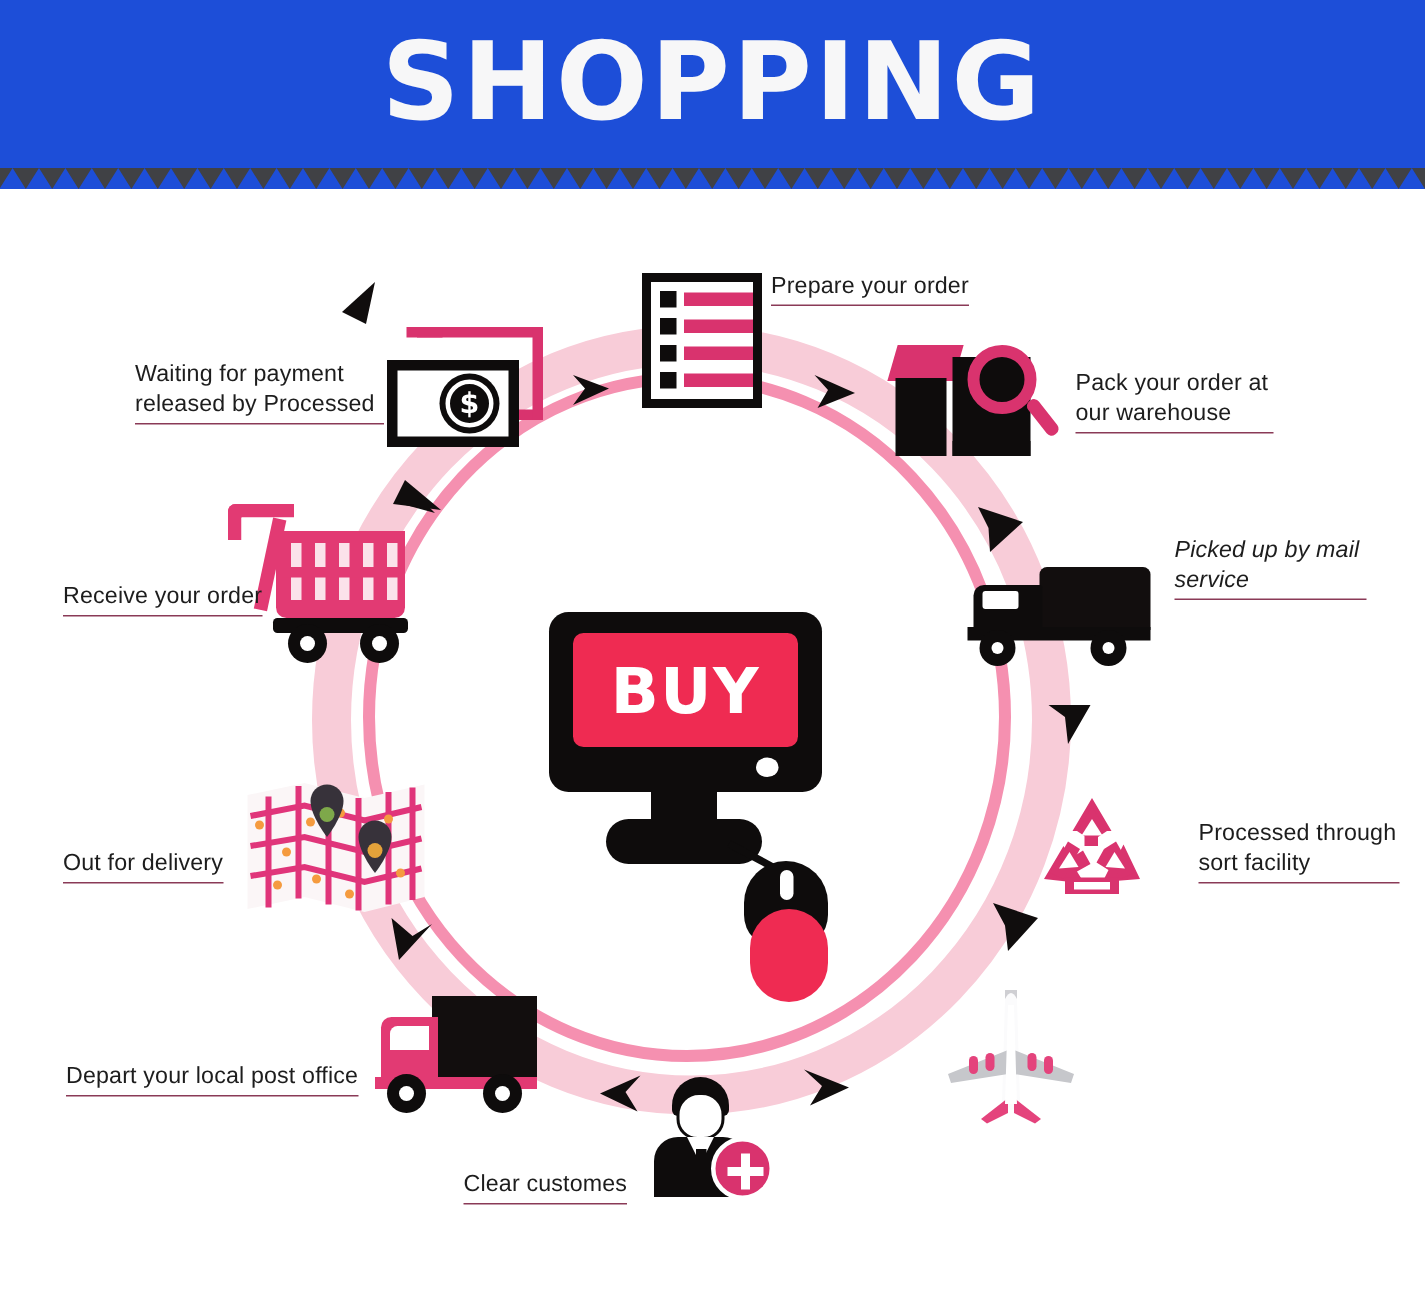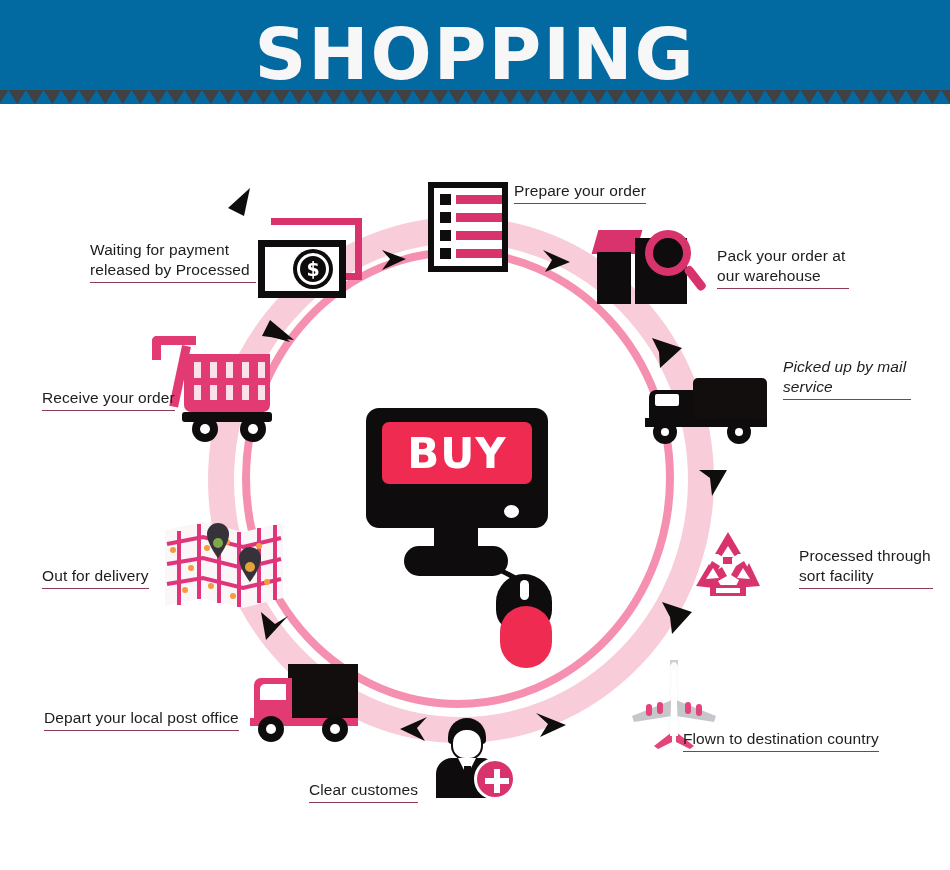--- a/index.html
+++ b/index.html
@@ -6,22 +6,22 @@
   html, body {
     width: 950px; height: 870px;
     background: #ffffff;
     font-family: "Liberation Sans", sans-serif;
     overflow: hidden;
   }
   #stage { position: relative; width: 950px; height: 870px; background:#fff; }
 
   
   #header {
-    position: absolute; left:0; top:0; width:950px; height:104px;
-    background:#0369a1;
+    position: absolute; left:0; top:0; width:950px; height:126px;
+    background:#1d4ed8;
     overflow:hidden;
   }
   #header-title {
     position:absolute; left:0; top:18px; width:950px;
     text-align:center;
     color:#f7f7f8;
     font-family:"DejaVu Sans", sans-serif;
     font-size:72px; font-weight:bold;
     letter-spacing:2px;
     line-height:72px;
@@ -179,21 +179,21 @@
   #ic-cart .base { position:absolute; left:30px; top:76px; width:90px; height:10px; background:#0e0c0c; border-radius:3px;}
   #ic-cart .w { position:absolute; top:80px; width:26px; height:26px; border-radius:50%; background:#0e0c0c;}
   #ic-cart .w i { position:absolute; left:8px; top:8px; width:10px; height:10px; border-radius:50%; background:#fff; display:block;}
   #ic-cart .w1 { left:40px; }
   #ic-cart .w2 { left:88px; }
 
   
   #ic-monitor { left:366px; top:408px; width:182px; height:240px; }
   #ic-monitor .bezel { position:absolute; left:0; top:0; width:182px; height:120px;
     background:#0e0c0c; border-radius:13px; }
-  #ic-monitor .screen { position:absolute; left:16px; top:14px; width:150px; height:62px;
+  #ic-monitor .screen { position:absolute; left:16px; top:14px; width:150px; height:76px;
     background:#ef2b52; border-radius:7px;
     display:flex; align-items:center; justify-content:center;
     color:#fff; font-weight:bold; font-size:42px; letter-spacing:1px;
     font-family:"DejaVu Sans", sans-serif;}
   #ic-monitor .led { position:absolute; left:138px; top:97px; width:15px; height:13px;
     border-radius:50%; background:#fff; }
   #ic-monitor .neck { position:absolute; left:68px; top:118px; width:44px; height:26px; background:#0e0c0c;}
   #ic-monitor .foot { position:absolute; left:38px; top:138px; width:104px; height:30px;
     background:#0e0c0c; border-radius:16px;}
   #ic-monitor .cable { position:absolute; left:120px; top:152px; width:34px; height:5px;
@@ -353,24 +353,20 @@
       <rect x="29" y="42" width="6" height="12" rx="3" fill="#e4437c"></rect>
       <rect x="57" y="42" width="6" height="12" rx="3" fill="#e4437c"></rect>
       <rect x="68" y="44" width="6" height="12" rx="3" fill="#e4437c"></rect>
 
       <path d="M44 72 L26 86 L30 89 L44 82 Z" fill="#e4437c"></path>
       <path d="M48 72 L66 86 L62 89 L48 82 Z" fill="#e4437c"></path>
 
       <path d="M44 10 l4 0 l2 66 l-8 0 Z" fill="#ffffff"></path>
     </svg>
   </div>
-  <div class="label right" style="left:683px; top:729px;">
-    <span>Flown to destination country</span>
-    <span class="ul"></span>
-  </div>
 
   <div class="icon" id="ic-officer">
     <div class="hair"></div>
     <div class="face"></div>
     <div class="body"></div>
     <div class="shirt"></div>
     <div class="tie"></div>
     <div class="badge">
       <span class="pv"></span>
         <span class="ph"></span>

